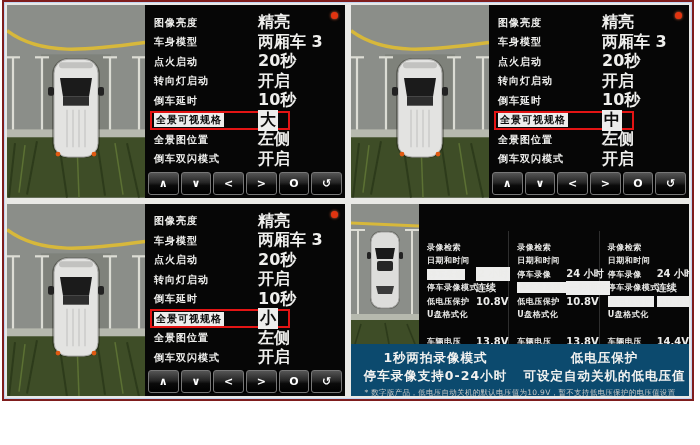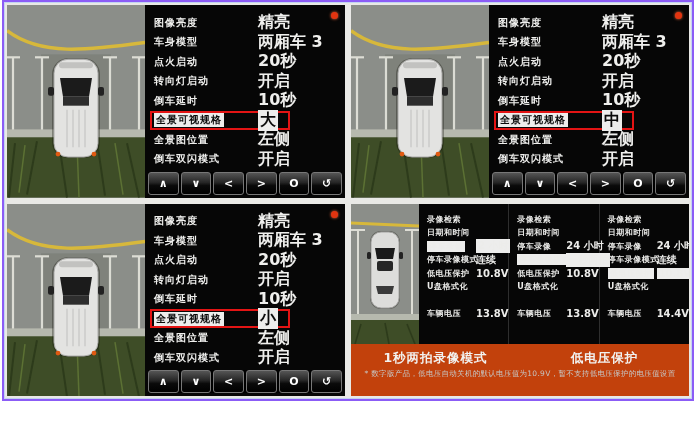--- a/index.html
+++ b/index.html
@@ -1,44 +1,44 @@
 <!DOCTYPE html>
 <html><head>
 <meta charset="utf-8">
 <style>
   html,body{margin:0;padding:0;background:#ffffff;}
   body{width:700px;height:445px;position:relative;font-family:"DejaVu Sans",sans-serif;overflow:hidden;}
-  .frame{position:absolute;left:2px;top:0;width:692px;height:401px;border:2px solid #8b5cf6;box-shadow:inset 0 0 0 1px #c3d4f2;background:#e9e9e6;box-sizing:border-box;}
+  .frame{position:absolute;left:2px;top:0;width:692px;height:401px;border:2px solid #7f1d1d;box-shadow:inset 0 0 0 1px #c3d4f2;background:#e9e9e6;box-sizing:border-box;}
   .grid{position:absolute;left:3px;top:3px;right:3px;bottom:3px;display:grid;grid-template-columns:1fr 1fr;grid-template-rows:1fr 1fr;gap:6px;}
   .quad{position:relative;background:#060606;overflow:hidden;display:flex;}
   
   .cam{width:138px;flex:0 0 138px;position:relative;background:#8b8e89;}
   .cam svg{display:block;width:100%;height:100%;}
   .menu{flex:1;position:relative;background:#060606;padding:5px 4px 0 9px;box-sizing:border-box;}
   .reddot{position:absolute;top:7px;right:7px;width:7px;height:7px;border-radius:50%;background:#e23410;box-shadow:0 0 3px #ff7040;}
   .rows{padding-top:3px;}
   .mrow{position:relative;height:19.5px;display:flex;align-items:center;}
   .mlabel{font-size:10px;font-weight:bold;color:#efefed;letter-spacing:1px;white-space:nowrap;}
   .mval{position:absolute;left:104px;font-size:16px;font-weight:bold;color:#efefed;white-space:nowrap;}
   .inv{background:#ededec;color:#0a0a0a;padding:0 2px;}
   .hlframe{position:absolute;left:-4px;top:0;width:140px;height:19px;border:2px solid #e31414;box-sizing:border-box;}
   .navbar{position:absolute;bottom:3px;left:3px;right:3px;height:23px;display:flex;gap:2px;background:#000;}
   .navbtn{flex:1;background:linear-gradient(#555 0%,#262626 45%,#0a0a0a 60%,#000 100%);border:1px solid #777;border-radius:3px;color:#fff;font-size:11px;font-weight:bold;display:flex;align-items:center;justify-content:center;line-height:1;cursor:default;box-sizing:border-box;}
   
   .quad-rec{display:block;}
   .cam-strip{position:absolute;left:0;top:0;width:68px;height:140px;}
   .cam-strip svg{display:block;width:100%;height:100%;}
-  .rec-panels{position:absolute;left:68px;right:0;top:0;height:140px;display:flex;}
+  .rec-panels{position:absolute;left:68px;right:0;top:16px;height:140px;display:flex;align-items:center;}
   .panel{flex:1;padding:9px 3px 0 8px;border-left:1px solid #2e2e2e;box-sizing:border-box;}
   .panel:first-child{border-left:none;}
   .prow{position:relative;height:13.5px;display:flex;align-items:center;}
   .prow.gap{margin-top:13px;}
   .plabel{font-size:8px;font-weight:bold;color:#ececea;letter-spacing:0.5px;white-space:nowrap;}
   .pval{position:absolute;left:49px;font-size:10px;font-weight:bold;color:#ececea;white-space:nowrap;}
-  .rec-captions{position:absolute;left:0;right:0;top:140px;bottom:0;background:#c2410c;padding-top:5px;box-sizing:border-box;}
+  .rec-captions{position:absolute;left:0;right:0;top:140px;bottom:0;background:#0c4a6e;padding-top:5px;box-sizing:border-box;}
   .caps-row{display:flex;}
   .cap{flex:1;font-size:12.5px;font-weight:bold;color:#f2f2f0;text-align:center;line-height:1.5;letter-spacing:1px;}
   .footnote{margin-top:2px;text-align:center;font-size:7.5px;color:#c6c6c4;letter-spacing:0.3px;}
 </style>
 </head>
 <body>
 
 <div class="frame">
   <div class="grid">
     <div class="quad" id="quad-tl">
@@ -439,22 +439,24 @@
             <div class="prow gap">
               <span class="plabel">车辆电压</span>
               <span class="pval">14.4V</span>
             </div>
           </div>
         </div>
       <div class="rec-captions">
         <div class="caps-row">
           <div class="cap">
             <div>1秒两拍录像模式</div>
+            <div>停车录像支持0-24小时</div>
           </div>
           <div class="cap">
             <div>低电压保护</div>
+            <div>可设定自动关机的低电压值</div>
           </div>
         </div>
         <div class="footnote">* 数字版产品，低电压自动关机的默认电压值为10.9V，暂不支持低电压保护的电压值设置</div>
       </div>
     </div>
   </div>
 </div>
 
 </body></html>

